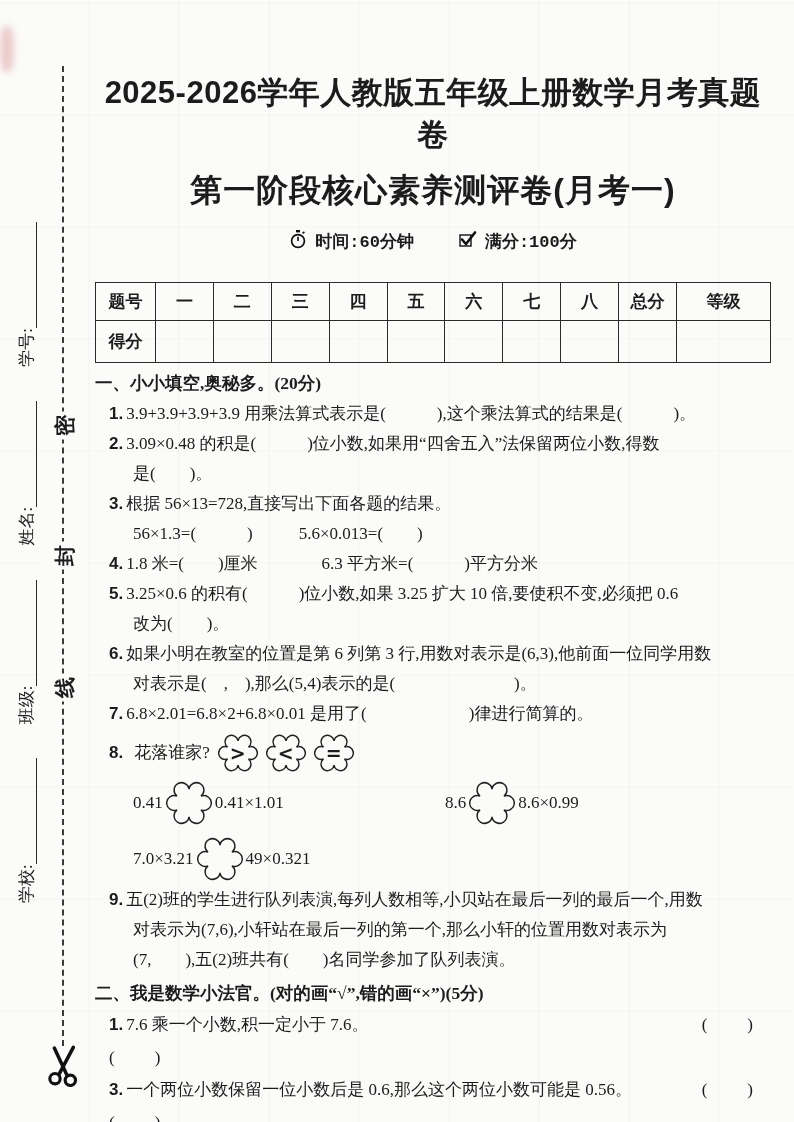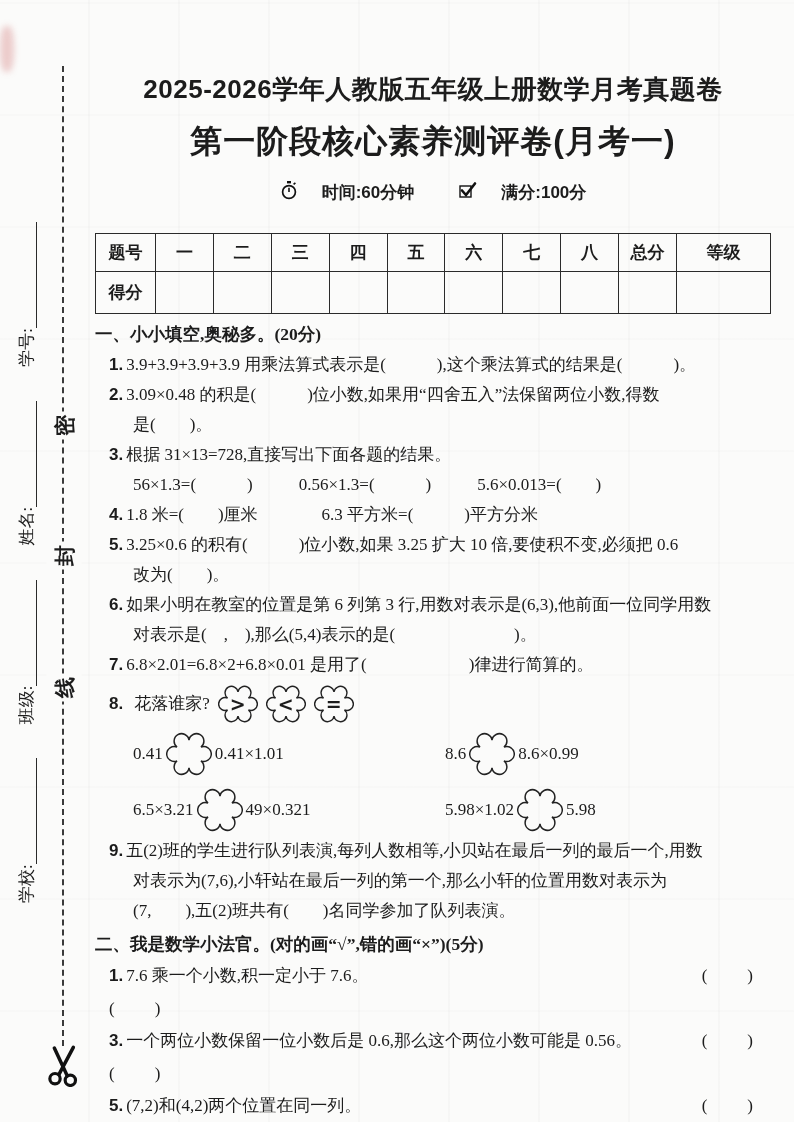--- a/index.html
+++ b/index.html
@@ -25,27 +25,27 @@
   .seal-fields{position:absolute;left:17px;top:903px;width:714px;
     transform-origin:0 0;transform:rotate(-90deg);
     display:flex;align-items:flex-end;gap:34px;font-size:17px;line-height:1.2;}
   .seal-field{display:flex;align-items:flex-end;white-space:nowrap;}
   .blank-line{display:inline-block;width:106px;height:16px;border-bottom:1.7px solid #2a2a2a;}
   .scissors{position:absolute;left:44px;top:1043px;}
 
   
   .main{position:absolute;left:95px;top:72px;width:676px;}
   .title{font-family:"Liberation Sans","DejaVu Sans",sans-serif;font-weight:700;
-    font-size:26px;text-align:center;letter-spacing:.5px;margin:0 0 13px 0;}
+    font-size:31px;text-align:center;letter-spacing:.5px;margin:0 0 13px 0;}
   .subtitle{font-family:"Liberation Sans","DejaVu Sans",sans-serif;font-weight:700;
     font-size:32px;text-align:center;letter-spacing:1px;margin:0 0 16px 0;}
   .meta{display:flex;justify-content:center;align-items:center;gap:44px;
     font-family:"Liberation Sans","DejaVu Sans",sans-serif;font-weight:700;
     font-size:17px;margin-bottom:28px;}
-  .meta .m-item{display:flex;align-items:center;gap:24px;}
+  .meta .m-item{display:flex;align-items:center;gap:8px;font-family:Liberation Mono, monospace;}
 
   table.score{border-collapse:collapse;table-layout:fixed;width:676px;margin-bottom:8px;}
   table.score td{border:1.6px solid #2b2b2b;text-align:center;
     font-size:17px;font-weight:700;}
   table.score tr.hdr td{height:35px;}
   table.score tr.pts td{height:39px;}
 
   .sec-heading{font-weight:700;font-size:17.5px;margin:6px 0 4px 0;
     font-family:"Liberation Serif","DejaVu Serif",serif;}
   .q{margin:0;line-height:30px;font-size:17px;padding-left:14px;}
@@ -182,25 +182,24 @@
   <div class="sec-heading" style="padding-left:0">一、小小填空,奥秘多。(20分)</div>
 
   <p class="q">
     <span class="qnum">1.</span><span>3.9+3.9+3.9+3.9 用乘法算式表示是(　　　),这个乘法算式的结果是(　　　)。</span>
   </p>
   <p class="q">
     <span class="qnum">2.</span><span>3.09×0.48 的积是(　　　)位小数,如果用“四舍五入”法保留两位小数,得数</span>
   </p>
   <p class="q cont"><span>是(　　)。</span></p>
   <p class="q">
-    <span class="qnum">3.</span><span>根据 31×13=728,直接写出下面各题的结果。</span>
+    <span class="qnum">3.</span><span>根据 56×13=728,直接写出下面各题的结果。</span>
   </p>
   <div class="q-inline tight">
     <span>56×1.3=(　　　)</span>
-    <span>0.56×1.3=(　　　)</span>
     <span>5.6×0.013=(　　)</span>
   </div>
   <p class="q">
     <span class="qnum">4.</span><span>1.8 米=(　　)厘米</span><span style="display:inline-block;width:64px"></span><span>6.3 平方米=(　　　)平方分米</span>
   </p>
   <p class="q">
     <span class="qnum">5.</span><span>3.25×0.6 的积有(　　　)位小数,如果 3.25 扩大 10 倍,要使积不变,必须把 0.6</span>
   </p>
   <p class="q cont"><span>改为(　　)。</span></p>
   <p class="q">
@@ -247,37 +246,28 @@
     <span class="cmp">
       <span>8.6</span>
       <span class="flower">
         <svg viewBox="0 0 40 40" width="46" height="46">
             <path d="M 20 8 A 6.5 6.5 0 1 1 30.39 14 A 6.5 6.5 0 1 1 30.39 26 A 6.5 6.5 0 1 1 20 32 A 6.5 6.5 0 1 1 9.61 26 A 6.5 6.5 0 1 1 9.61 14 A 6.5 6.5 0 1 1 20 8 Z" fill="none" stroke="#222" stroke-width="1.3"></path>
           </svg>
       </span>
       <span>8.6×0.99</span>
     </span>
     <span class="cmp">
-      <span>6.5×3.21</span>
+      <span>7.0×3.21</span>
       <span class="flower">
         <svg viewBox="0 0 40 40" width="46" height="46">
             <path d="M 20 8 A 6.5 6.5 0 1 1 30.39 14 A 6.5 6.5 0 1 1 30.39 26 A 6.5 6.5 0 1 1 20 32 A 6.5 6.5 0 1 1 9.61 26 A 6.5 6.5 0 1 1 9.61 14 A 6.5 6.5 0 1 1 20 8 Z" fill="none" stroke="#222" stroke-width="1.3"></path>
           </svg>
       </span>
       <span>49×0.321</span>
     </span>
-    <span class="cmp">
-      <span>5.98×1.02</span>
-      <span class="flower">
-        <svg viewBox="0 0 40 40" width="46" height="46">
-            <path d="M 20 8 A 6.5 6.5 0 1 1 30.39 14 A 6.5 6.5 0 1 1 30.39 26 A 6.5 6.5 0 1 1 20 32 A 6.5 6.5 0 1 1 9.61 26 A 6.5 6.5 0 1 1 9.61 14 A 6.5 6.5 0 1 1 20 8 Z" fill="none" stroke="#222" stroke-width="1.3"></path>
-          </svg>
-      </span>
-      <span>5.98</span>
-    </span>
   </div>
 
   <p class="q">
     <span class="qnum">9.</span><span>五(2)班的学生进行队列表演,每列人数相等,小贝站在最后一列的最后一个,用数</span>
   </p>
   <p class="q cont"><span>对表示为(7,6),小轩站在最后一列的第一个,那么小轩的位置用数对表示为</span></p>
   <p class="q cont"><span>(7,　　),五(2)班共有(　　)名同学参加了队列表演。</span></p>
 
   <div class="sec-heading">二、我是数学小法官。(对的画“√”,错的画“×”)(5分)</div>
 

